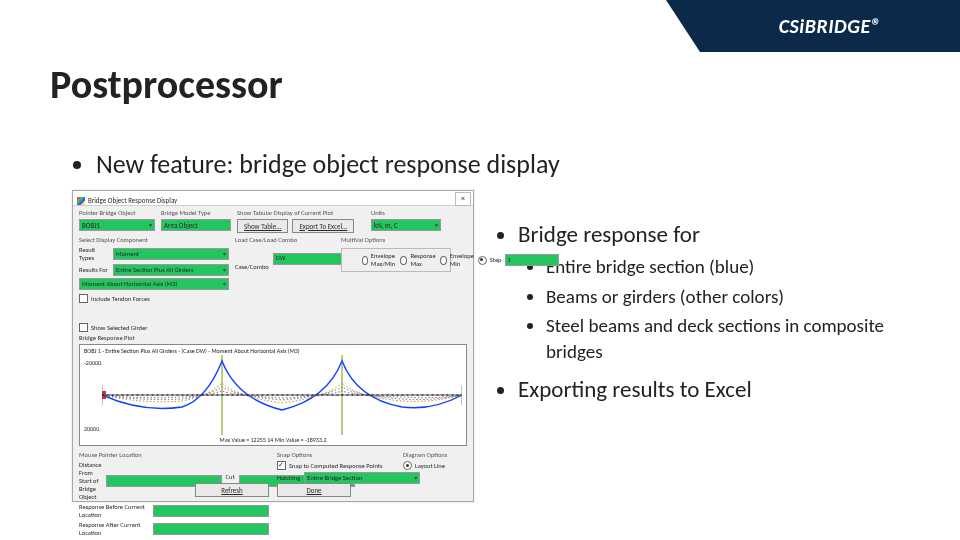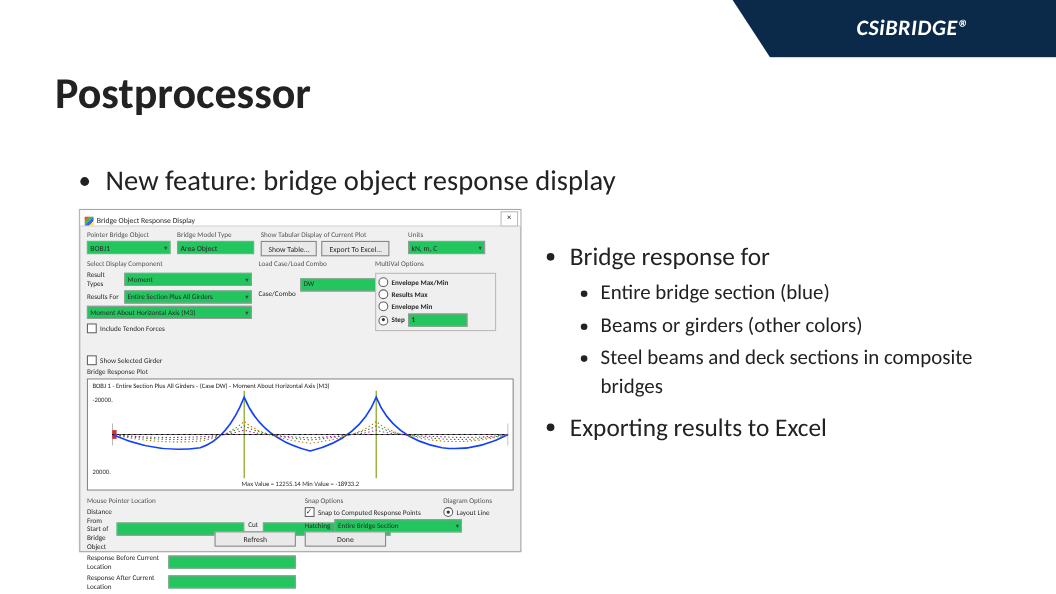--- a/index.html
+++ b/index.html
@@ -120,21 +120,21 @@
     background: #22c55e; border: 1px solid #999;
     height: 10px; line-height: 9px; padding: 0 2px;
     display: inline-flex; align-items: center; justify-content: space-between;
     gap: 3px;
     min-width: 48px;
   }
   .dlg .fld .dd { font-size: 6px; color: #444; }
   .dlg .btn {
     background: #e9e9e9; border: 1px solid #888;
     height: 12px; padding: 0 6px; line-height: 11px;
-    display: inline-flex; align-items: center; justify-content: center;
+    display: inline-flex; align-items: center; justify-content: center; text-decoration: underline;
   }
   .dlg .section-title {
     font-size: 6.5px; color: #333; padding: 2px 6px 0 6px;
   }
   .dlg .chk { display: inline-flex; align-items: center; gap: 3px; font-size: 6.5px; }
   .dlg .chk .box { width: 7px; height: 7px; border: 1px solid #666; background: #fff; position: relative; }
   .dlg .chk .box.checked::after { content:"✓"; position:absolute; top:-2px; left:0; font-size:7px; }
   .dlg .rad { display: inline-flex; align-items: center; gap: 3px; font-size: 6.5px; }
   .dlg .rad .dot { width:7px; height:7px; border:1px solid #666; border-radius:50%; background:#fff; position:relative; }
   .dlg .rad .dot.sel::after { content:""; position:absolute; top:1.5px; left:1.5px; width:3px; height:3px; background:#333; border-radius:50%; }
@@ -169,25 +169,24 @@
   .dlg .btnrow {
     position: absolute;
     left: 0; right: 0; bottom: 4px;
     display: flex; justify-content: center; gap: 8px;
   }
   .dlg .btnrow .btn { width: 60px; justify-content: center; }
 
   
   .dlg .optbox {
     border: 1px solid #bbb;
-    padding: 3px 2px;
-    display: flex; flex-direction: column; gap: 2px;
+    padding: 3px 20px;
+    display: flex; gap: 2px;
     background: #efefef;
     margin-top: 2px;
-    font-weight: bold;
   }
   .dlg .optbox .num { width: 26px; }
 </style>
 </head>
 <body>
 
 <div class="brand-bar">
   <span class="csi">CSiBRIDGE®</span>
 </div>
 
@@ -299,21 +298,21 @@
 
     <div class="grp" style="width:110px;">
       <label class="hdr">MultiVal Options</label>
       <div class="optbox">
         <span class="rad">
             <span class="dot"></span>
             <span>Envelope Max/Min</span>
           </span>
         <span class="rad">
             <span class="dot"></span>
-            <span>Results Max</span>
+            <span>Response Max</span>
           </span>
         <span class="rad">
             <span class="dot"></span>
             <span>Envelope Min</span>
           </span>
         <span class="rad">
           <span class="dot sel"></span>
           <span>Step</span>
           <span class="fld num">
               <span>1</span>

